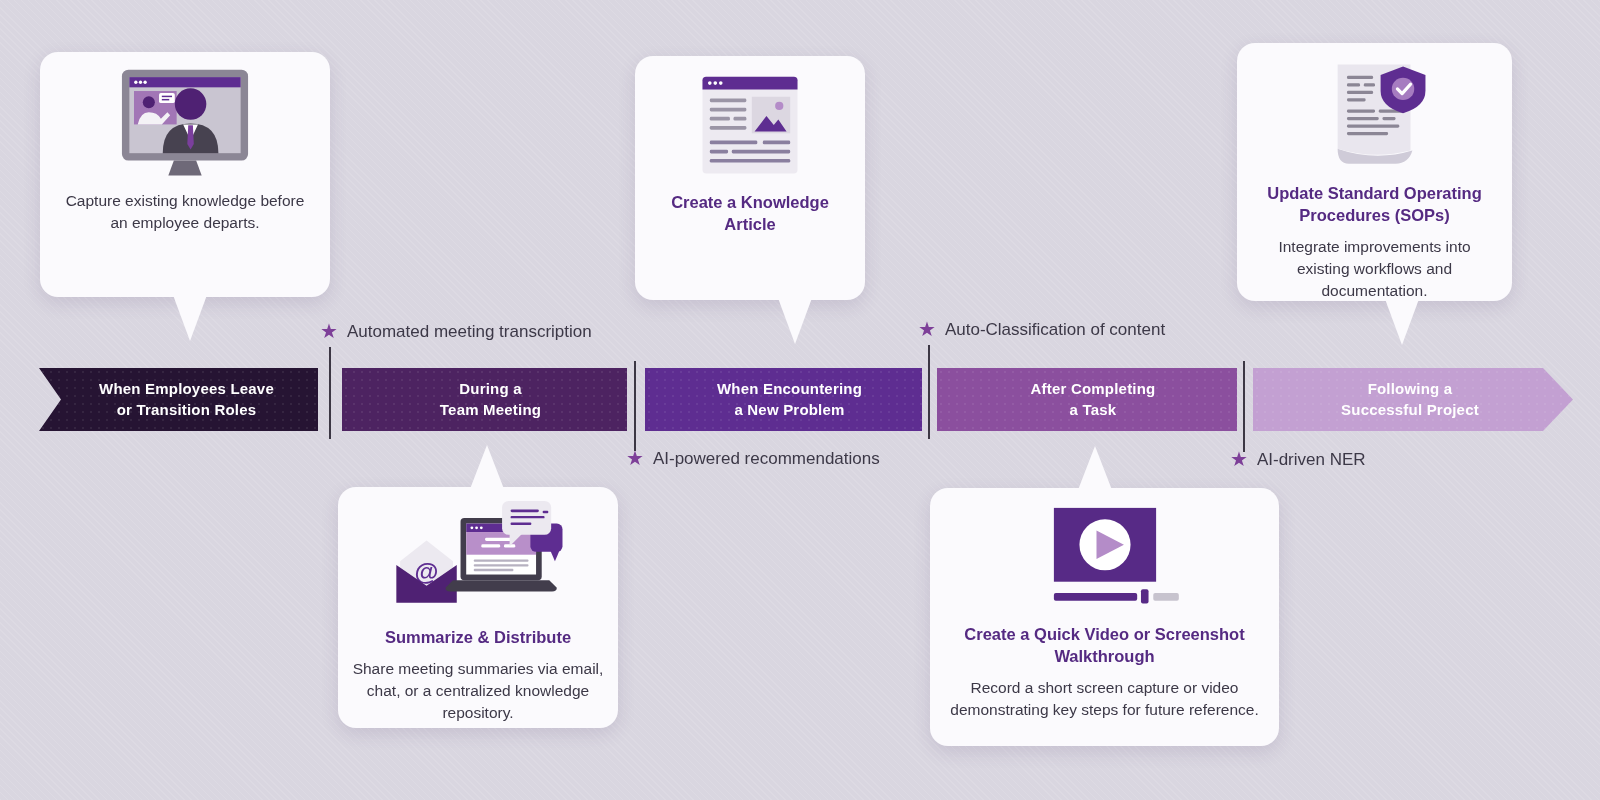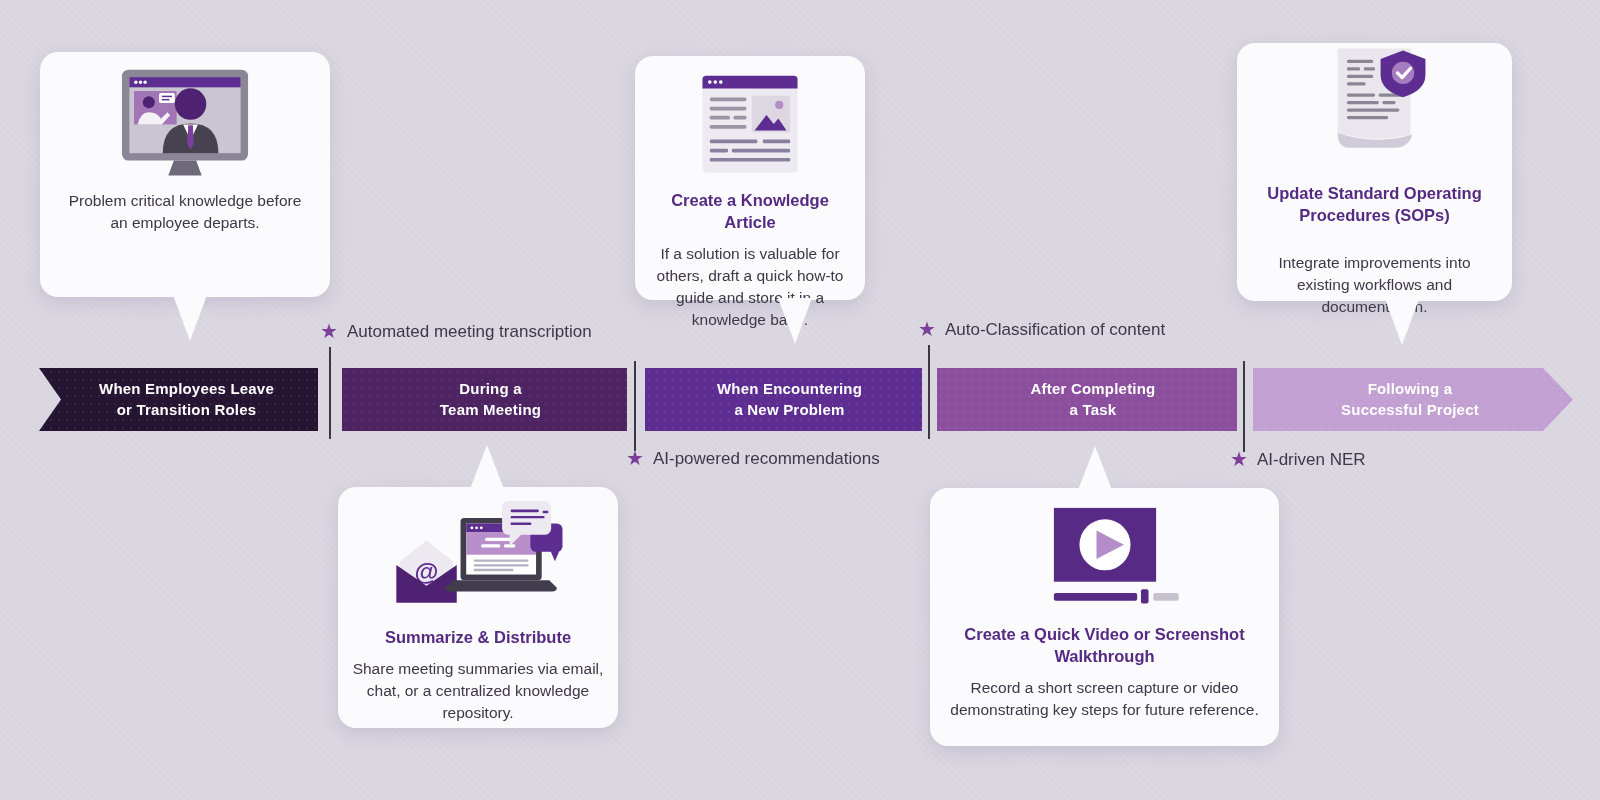--- a/index.html
+++ b/index.html
@@ -40,21 +40,21 @@
   .card{
     position:absolute;background:#fbfafd;border-radius:18px;
     box-shadow:0 6px 18px rgba(70,50,100,0.13);
     display:flex;flex-direction:column;align-items:center;text-align:center;box-sizing:border-box;
   }
   .card .icon-wrap{display:flex;align-items:center;justify-content:center;}
   .card .title{color:#552a82;font-weight:bold;font-size:16.5px;line-height:1.32;margin:10px 0 0;}
   .card .body{color:#3c3847;font-size:15.5px;line-height:1.42;margin:9px 0 0;}
   #card1{left:40px;top:52px;width:290px;height:245px;padding:14px 18px 0;}
   #card2{left:635px;top:56px;width:230px;height:244px;padding:14px 16px 0;}
-  #card3{left:1237px;top:43px;width:275px;height:258px;padding:0 14px 0;gap:16px;}
+  #card3{left:1237px;top:43px;width:275px;height:258px;padding:16px 14px 0;}
   #card4{left:338px;top:487px;width:280px;height:241px;padding:12px 14px 0;}
   #card5{left:930px;top:488px;width:349px;height:258px;padding:16px 16px 0;}
   .ptr-down{position:absolute;top:100%;margin-top:-2px;width:0;height:0;
     border-left:17px solid transparent;border-right:17px solid transparent;border-top:46px solid #fbfafd;}
   .ptr-up{position:absolute;bottom:100%;margin-bottom:-2px;width:0;height:0;
     border-left:17px solid transparent;border-right:17px solid transparent;border-bottom:44px solid #fbfafd;}
   #card1 .ptr-down{left:133px;}
   #card2 .ptr-down{left:143px;}
   #card3 .ptr-down{left:148px;}
   #card4 .ptr-up{left:132px;}
@@ -123,21 +123,21 @@
         <rect x="52" y="29" width="17" height="11" rx="2" fill="#ffffff"></rect>
         <rect x="55" y="32" width="11" height="1.6" fill="#5e2d91"></rect>
         <rect x="55" y="35.5" width="8" height="1.6" fill="#5e2d91"></rect>
         <path d="M56 94 Q56 62 86 62 Q116 62 116 94 Z" fill="#474250"></path>
         <polygon points="78,63 94,63 86,80" fill="#ffffff"></polygon>
         <polygon points="83.5,64 88.5,64 89.5,84 86,90 82.5,84" fill="#7b3f9d"></polygon>
         <circle cx="86" cy="41" r="17" fill="#4f2173"></circle>
         <path d="M68 102 h24 l6 16 h-36 z" fill="#6e6978"></path>
       </svg>
     </div>
-    <div class="body">Problem critical knowledge before an employee departs.</div>
+    <div class="body">Capture existing knowledge before an employee departs.</div>
     <div class="ptr-down"></div>
   </div>
 
   <div class="card" id="card2">
     <div class="icon-wrap" style="height:112px;">
       <svg width="106" height="110" viewBox="0 0 116 120" aria-hidden="true">
         <rect x="6" y="6" width="104" height="106" rx="4" fill="#edeaf1"></rect>
         <path d="M6 10 a4 4 0 0 1 4 -4 h96 a4 4 0 0 1 4 4 v10 h-104 z" fill="#5e2d91"></path>
         <circle cx="14" cy="13" r="2" fill="#ffffff"></circle>
         <circle cx="20" cy="13" r="2" fill="#ffffff"></circle>
@@ -155,21 +155,20 @@
         <g fill="#8a7f9f">
           <rect x="14" y="76" width="52" height="4" rx="1.5"></rect>
             <rect x="72" y="76" width="30" height="4" rx="1.5"></rect>
           <rect x="14" y="86" width="20" height="4" rx="1.5"></rect>
             <rect x="38" y="86" width="64" height="4" rx="1.5"></rect>
           <rect x="14" y="96" width="88" height="4" rx="1.5"></rect>
         </g>
       </svg>
     </div>
     <div class="title">Create a Knowledge Article</div>
-    <div class="body">If a solution is valuable for others, draft a quick how-to guide and store it in a knowledge base.</div>
     <div class="ptr-down"></div>
   </div>
 
   <div class="card" id="card3">
     <div class="icon-wrap" style="height:116px;">
       <svg width="124" height="114" viewBox="0 0 132 122" aria-hidden="true">
         <path d="M26 96 q40 14 80 2 q-4 14 -18 14 h-50 q-12 0 -12 -16 z" fill="#cfcbd8"></path>
         <path d="M26 6 h78 v92 q-40 10 -78 -2 z" fill="#e9e6ee"></path>
         <g fill="#8b8695">
           <rect x="36" y="18" width="28" height="3.5" rx="1.5"></rect>

